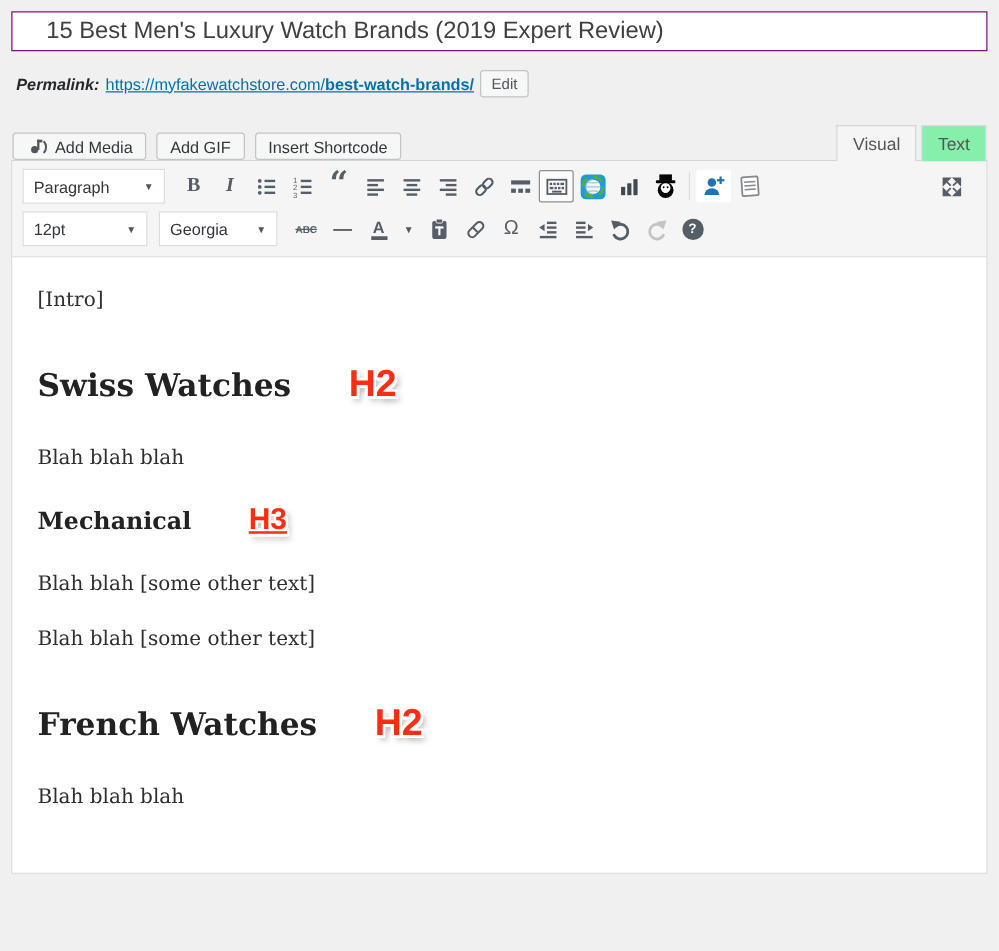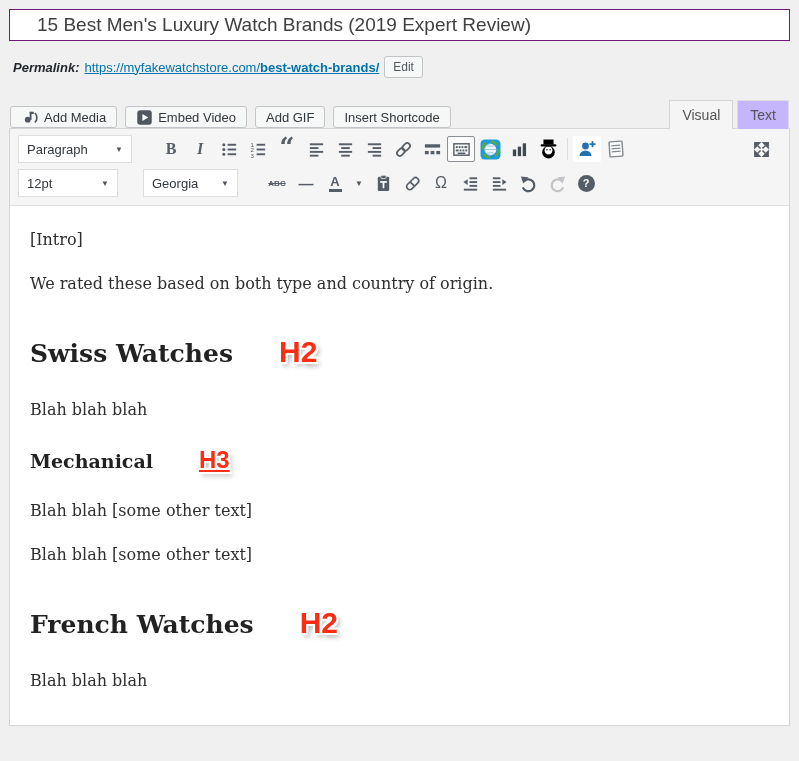--- a/index.html
+++ b/index.html
@@ -48,34 +48,34 @@
     display:flex; align-items:center; gap:5px;
     background:#f6f7f7; border:1px solid #c3c4c7; border-radius:3px;
     height:22px; padding:0 10px;
     font-size:13px; color:#32373c; cursor:pointer; font-family:inherit;
   }
   .tabs { display:flex; gap:4px; margin-right:1px;padding-left:40px; }
   .tab {
     height:29px; padding:0 12px; font-size:14px; color:#555;
     display:flex; align-items:center; cursor:pointer;
     border:1px solid transparent; border-bottom:none;
-    background:#c4b5fd; border-color:#dcdcde;
+    background:#86efac; border-color:#dcdcde;
     position:relative; top:1px;
   }
   .tab.active { background:#f5f5f5; border-color:#d5d5d5; z-index:2; }
 
   
   .editor-wrap { border:1px solid #d5d5d5; background:#fff; }
   .toolbar-grp { background:#f5f5f5; border-bottom:1px solid #ddd; padding:3px 8px 5px 8px; }
   .tb-row { display:flex; align-items:center; height:34px; gap:1px; }
   .mce-select {
     background:#fff; border:1px solid #ddd; height:28px;
     display:flex; align-items:center; justify-content:space-between;
     padding:0 8px; font-size:13px; color:#32373c; cursor:pointer;
-    margin-right:24px;
+    margin-right:8px;
   }
   .sel-para { width:114px; }
   .sel-size { width:100px; }
   .sel-font { width:95px; }
   .caret { font-size:8px; color:#50575e; margin-left:6px; }
   .mce-btn {
     width:28px; height:26px; display:flex; align-items:center; justify-content:center;
     cursor:pointer; border:1px solid transparent; border-radius:2px;
     color:#555d66; flex:none;
   }
@@ -138,29 +138,20 @@
           <svg width="18" height="18" viewBox="0 0 20 20">
             <circle cx="7.5" cy="13" r="3.2" fill="#50575e"></circle>
             <rect x="9.7" y="4.2" width="2" height="9" fill="#50575e"></rect>
             <rect x="9.7" y="4.2" width="4.6" height="2.4" fill="#50575e"></rect>
             <path d="M15.5 5.5 a7.5 7.5 0 0 1 0 10.5" fill="none" stroke="#50575e" stroke-width="1.8"></path>
           </svg>
         </span>
         <span>Add Media</span>
       </button>
       <button class="media-btn">
-        <span>
-          <svg width="17" height="17" viewBox="0 0 20 20">
-            <rect x="1.5" y="1.5" width="17" height="17" rx="3.5" fill="#50575e"></rect>
-            <polygon points="7.5,6 7.5,14 14.5,10" fill="#fff"></polygon>
-          </svg>
-        </span>
-        <span>Embed Video</span>
-      </button>
-      <button class="media-btn">
         <span>Add GIF</span>
       </button>
       <button class="media-btn">
         <span>Insert Shortcode</span>
       </button>
     </div>
     <div class="tabs">
       <div class="tab active">Visual</div>
       <div class="tab">Text</div>
     </div>
@@ -438,21 +429,20 @@
           </span>
         </div>
         <div class="mce-btn">
           <span class="help-circle">?</span>
         </div>
       </div>
     </div>
 
     <div class="mce-content">
         <p><span>[Intro]</span></p>
-        <p><span>We rated these based on both type and country of origin.</span></p>
         <h2><span>Swiss Watches</span><span class="anno">H2</span></h2>
         <p><span>Blah blah blah</span></p>
         <h3><span>Mechanical</span><span class="anno">H3</span></h3>
         <p><span>Blah blah [some other text]</span></p>
         <p><span>Blah blah [some other text]</span></p>
         <h2><span>French Watches</span><span class="anno">H2</span></h2>
         <p><span>Blah blah blah</span></p>
       </div>
 
   </div>

